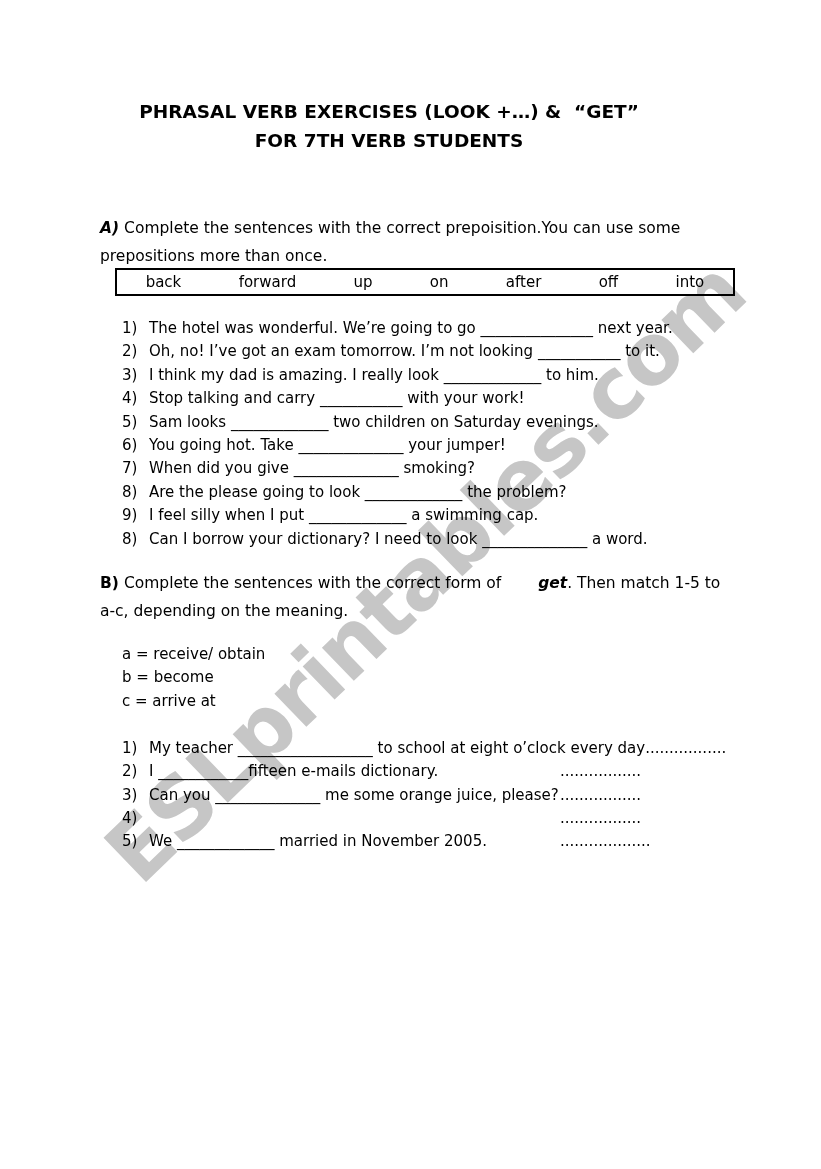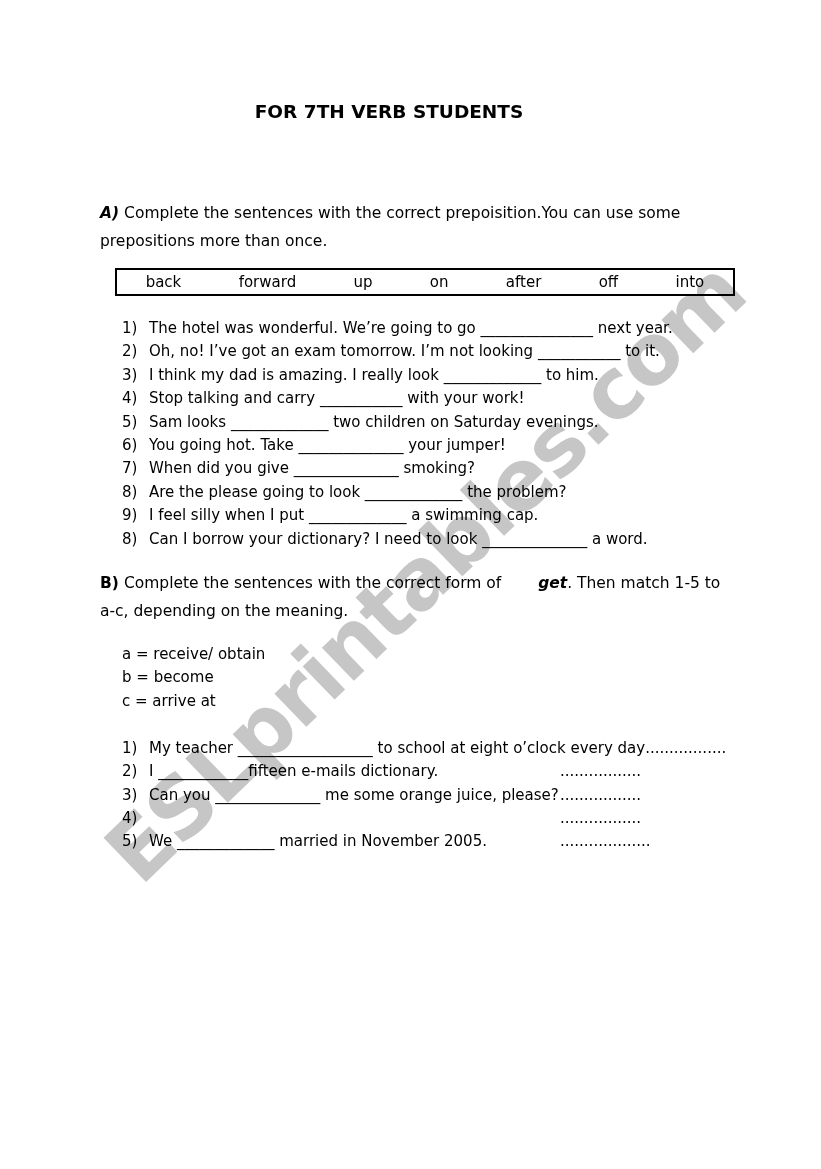--- a/index.html
+++ b/index.html
@@ -39,21 +39,21 @@
   }
   .title div { white-space: pre; }
 
   .instr {
     position: absolute;
     left: 100px;
     width: 650px;
     font-size: 15.5px;
     line-height: 28px;
   }
-  .instr-a { top: 199px; }
+  .instr-a { top: 214px; }
   .instr-b { top: 569px; }
   .sec-label { font-weight: 700; margin-right: 5px; }
   .sec-label.italic { font-style: italic; }
   .get-word { font-weight: 700; font-style: italic; margin-left: 32px; }
 
   .word-bank {
     position: absolute;
     left: 115px;
     top: 268px;
     width: 616px;
@@ -98,20 +98,21 @@
 </head>
 <body>
 
 <div class="page">
 
   <div class="watermark" style="color: rgb(198, 198, 198);">ESLprintables.com</div>
 
   <div class="content">
 
     <div class="title">
+      <div>PHRASAL VERB EXERCISES (LOOK +…) &amp;  “GET”</div>
       <div>FOR 7TH VERB STUDENTS</div>
     </div>
 
     <div class="instr instr-a">
       <div><span class="sec-label italic">A)</span><span>Complete the sentences with the correct prepoisition.You can use some</span></div>
       <div>prepositions more than once.</div>
     </div>
 
     <div class="word-bank">
       <span>back</span>

